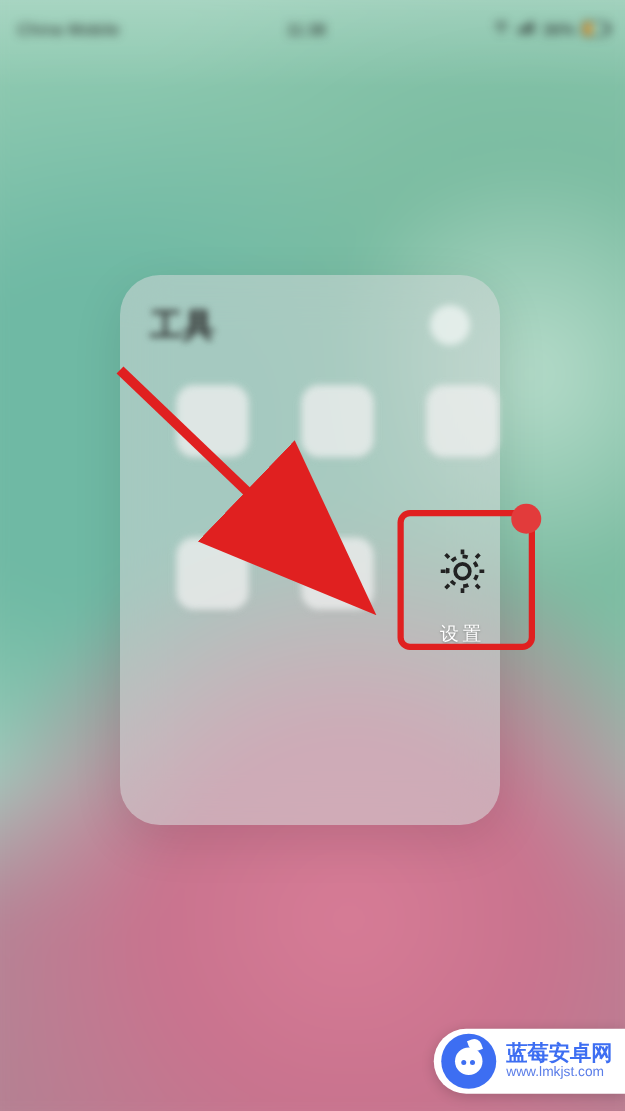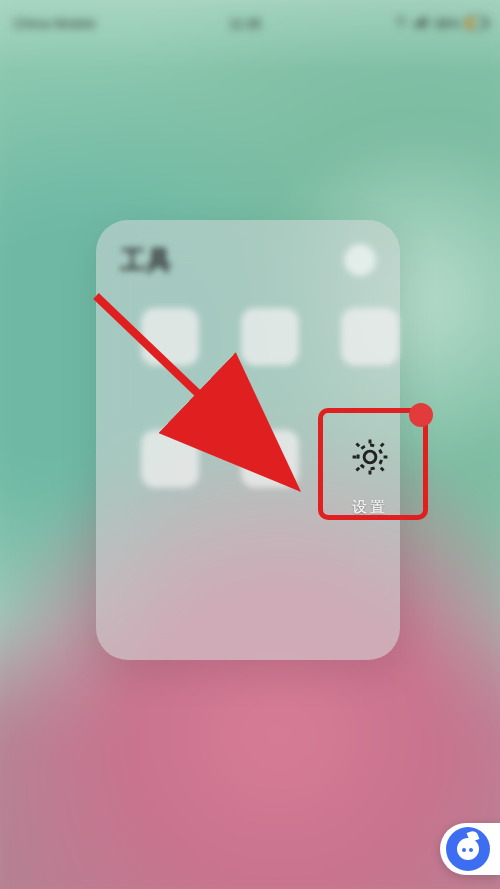--- a/index.html
+++ b/index.html
@@ -299,13 +299,17 @@
     </marker>
   </defs>
   <line x1="24" y1="16" x2="206" y2="190" stroke="#e02020" stroke-width="8" marker-end="url(#ah)"></line>
 </svg>
 
 <div class="watermark">
   <div class="wm-logo">
     <div class="berry"></div>
     <div class="leaf"></div>
   </div>
+  <div class="wm-text">
+    <span class="t1">蓝莓安卓网</span>
+    <span class="t2">www.lmkjst.com</span>
+  </div>
 </div>
 
 </body></html>

